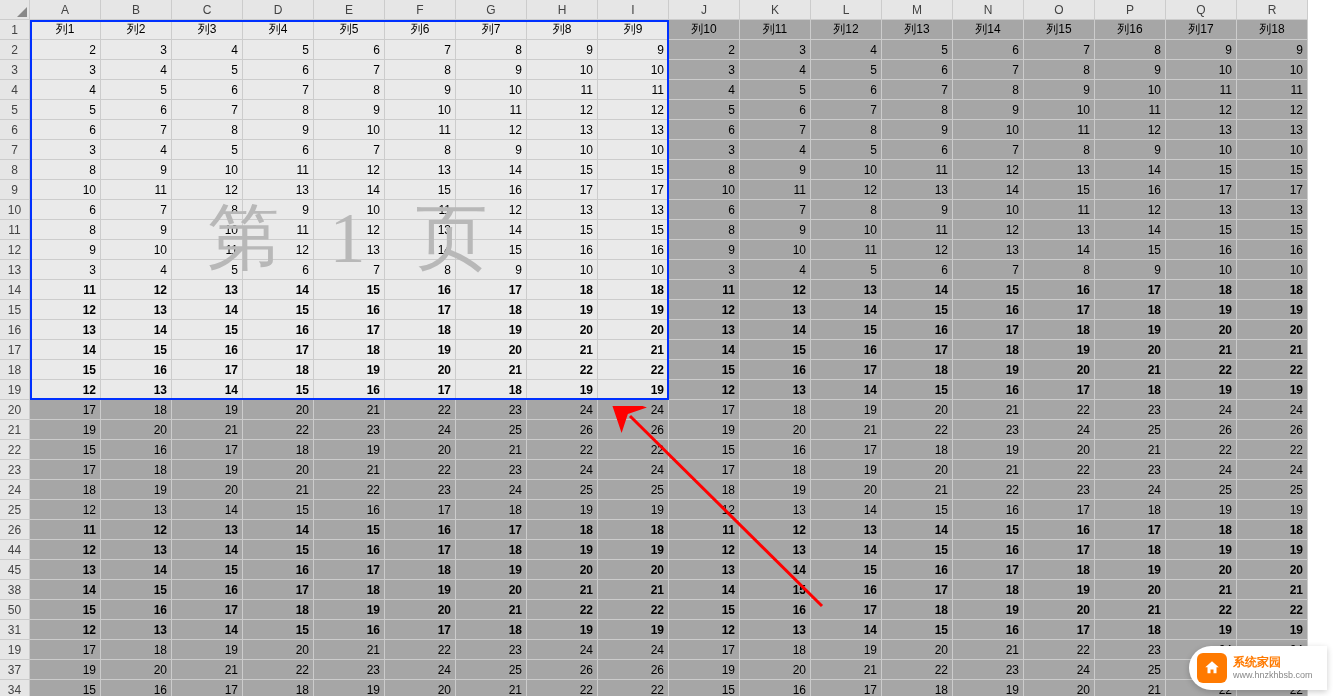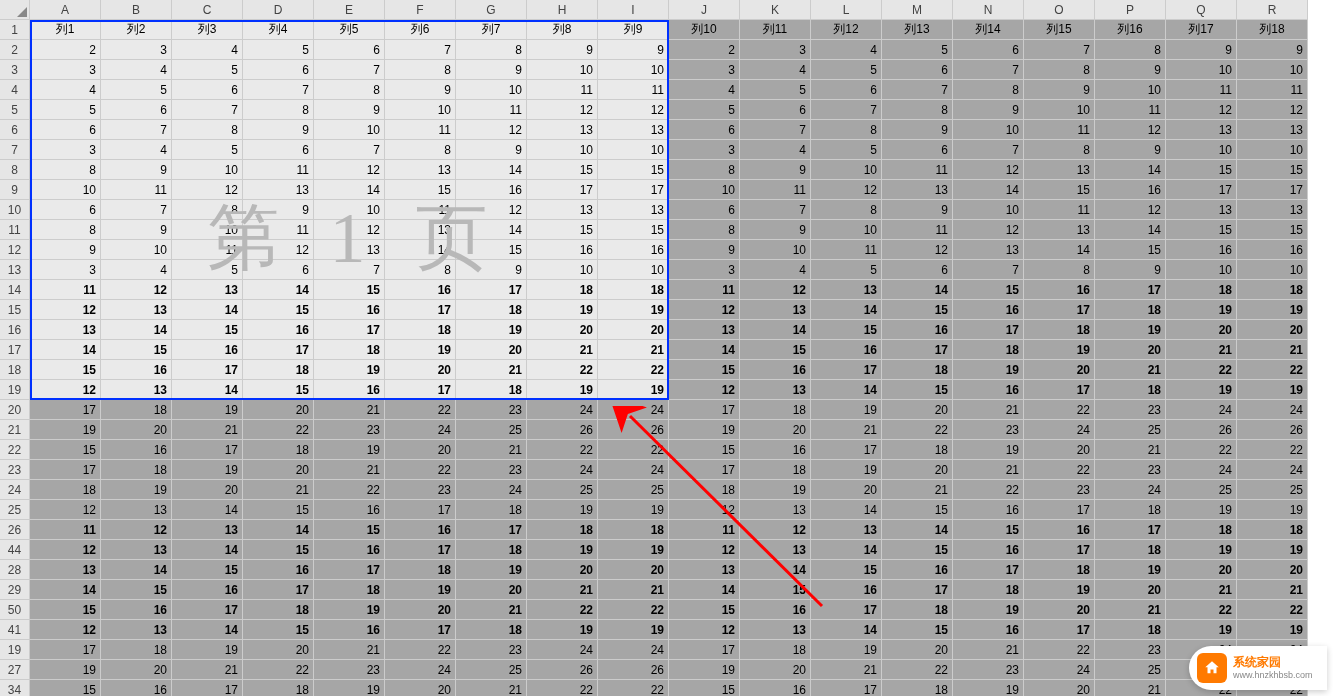--- a/index.html
+++ b/index.html
@@ -650,40 +650,40 @@
     <div class="cell" style="font-weight: 600;">19</div>
     <div class="cell" style="font-weight: 600;">12</div>
     <div class="cell" style="font-weight: 600;">13</div>
     <div class="cell" style="font-weight: 600;">14</div>
     <div class="cell" style="font-weight: 600;">15</div>
     <div class="cell" style="font-weight: 600;">16</div>
     <div class="cell" style="font-weight: 600;">17</div>
     <div class="cell" style="font-weight: 600;">18</div>
     <div class="cell" style="font-weight: 600;">19</div>
     <div class="cell" style="font-weight: 600;">19</div>
-    <div class="row-hdr">28</div>
-    <div class="cell" style="font-weight: 600;">13</div>
-    <div class="cell" style="font-weight: 600;">14</div>
-    <div class="cell" style="font-weight: 600;">15</div>
-    <div class="cell" style="font-weight: 600;">16</div>
-    <div class="cell" style="font-weight: 600;">17</div>
-    <div class="cell" style="font-weight: 600;">18</div>
-    <div class="cell" style="font-weight: 600;">19</div>
-    <div class="cell" style="font-weight: 600;">20</div>
-    <div class="cell" style="font-weight: 600;">20</div>
-    <div class="cell" style="font-weight: 600;">13</div>
-    <div class="cell" style="font-weight: 600;">14</div>
-    <div class="cell" style="font-weight: 600;">15</div>
-    <div class="cell" style="font-weight: 600;">16</div>
-    <div class="cell" style="font-weight: 600;">17</div>
-    <div class="cell" style="font-weight: 600;">18</div>
-    <div class="cell" style="font-weight: 600;">19</div>
-    <div class="cell" style="font-weight: 600;">20</div>
-    <div class="cell" style="font-weight: 600;">20</div>
-    <div class="row-hdr">29</div>
+    <div class="row-hdr">45</div>
+    <div class="cell" style="font-weight: 600;">13</div>
+    <div class="cell" style="font-weight: 600;">14</div>
+    <div class="cell" style="font-weight: 600;">15</div>
+    <div class="cell" style="font-weight: 600;">16</div>
+    <div class="cell" style="font-weight: 600;">17</div>
+    <div class="cell" style="font-weight: 600;">18</div>
+    <div class="cell" style="font-weight: 600;">19</div>
+    <div class="cell" style="font-weight: 600;">20</div>
+    <div class="cell" style="font-weight: 600;">20</div>
+    <div class="cell" style="font-weight: 600;">13</div>
+    <div class="cell" style="font-weight: 600;">14</div>
+    <div class="cell" style="font-weight: 600;">15</div>
+    <div class="cell" style="font-weight: 600;">16</div>
+    <div class="cell" style="font-weight: 600;">17</div>
+    <div class="cell" style="font-weight: 600;">18</div>
+    <div class="cell" style="font-weight: 600;">19</div>
+    <div class="cell" style="font-weight: 600;">20</div>
+    <div class="cell" style="font-weight: 600;">20</div>
+    <div class="row-hdr">38</div>
     <div class="cell" style="font-weight: 600;">14</div>
     <div class="cell" style="font-weight: 600;">15</div>
     <div class="cell" style="font-weight: 600;">16</div>
     <div class="cell" style="font-weight: 600;">17</div>
     <div class="cell" style="font-weight: 600;">18</div>
     <div class="cell" style="font-weight: 600;">19</div>
     <div class="cell" style="font-weight: 600;">20</div>
     <div class="cell" style="font-weight: 600;">21</div>
     <div class="cell" style="font-weight: 600;">21</div>
     <div class="cell" style="font-weight: 600;">14</div>
@@ -707,21 +707,21 @@
     <div class="cell" style="font-weight: 600;">22</div>
     <div class="cell" style="font-weight: 600;">15</div>
     <div class="cell" style="font-weight: 600;">16</div>
     <div class="cell" style="font-weight: 600;">17</div>
     <div class="cell" style="font-weight: 600;">18</div>
     <div class="cell" style="font-weight: 600;">19</div>
     <div class="cell" style="font-weight: 600;">20</div>
     <div class="cell" style="font-weight: 600;">21</div>
     <div class="cell" style="font-weight: 600;">22</div>
     <div class="cell" style="font-weight: 600;">22</div>
-    <div class="row-hdr">41</div>
+    <div class="row-hdr">31</div>
     <div class="cell" style="font-weight: 600;">12</div>
     <div class="cell" style="font-weight: 600;">13</div>
     <div class="cell" style="font-weight: 600;">14</div>
     <div class="cell" style="font-weight: 600;">15</div>
     <div class="cell" style="font-weight: 600;">16</div>
     <div class="cell" style="font-weight: 600;">17</div>
     <div class="cell" style="font-weight: 600;">18</div>
     <div class="cell" style="font-weight: 600;">19</div>
     <div class="cell" style="font-weight: 600;">19</div>
     <div class="cell" style="font-weight: 600;">12</div>
@@ -745,21 +745,21 @@
     <div class="cell">24</div>
     <div class="cell">17</div>
     <div class="cell">18</div>
     <div class="cell">19</div>
     <div class="cell">20</div>
     <div class="cell">21</div>
     <div class="cell">22</div>
     <div class="cell">23</div>
     <div class="cell">24</div>
     <div class="cell">24</div>
-    <div class="row-hdr">27</div>
+    <div class="row-hdr">37</div>
     <div class="cell">19</div>
     <div class="cell">20</div>
     <div class="cell">21</div>
     <div class="cell">22</div>
     <div class="cell">23</div>
     <div class="cell">24</div>
     <div class="cell">25</div>
     <div class="cell">26</div>
     <div class="cell">26</div>
     <div class="cell">19</div>

